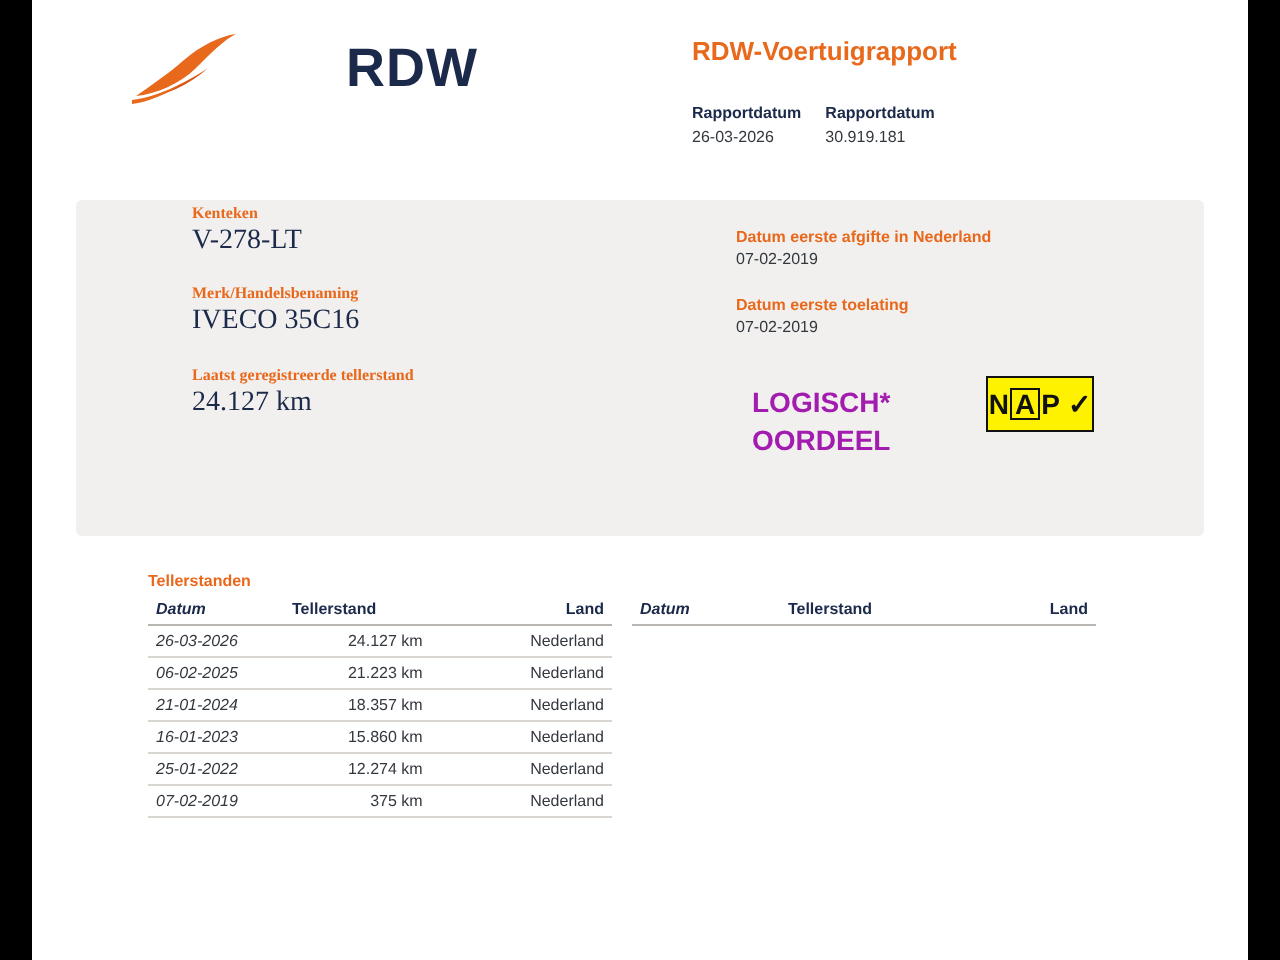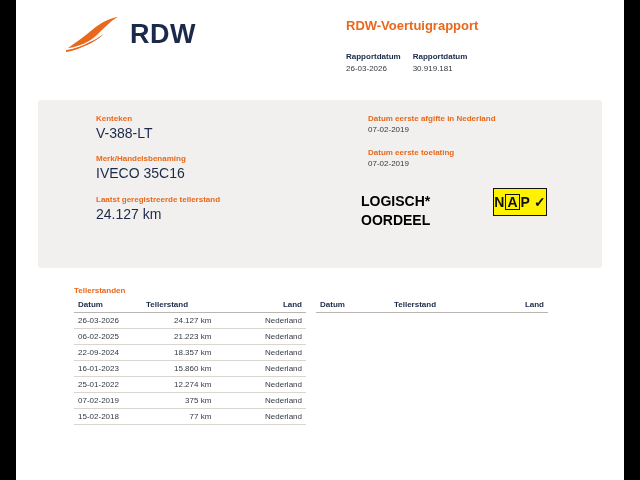--- a/index.html
+++ b/index.html
@@ -25,20 +25,21 @@
   .header {
     position: relative;
     height: 92px;
   }
   .logo-block {
     position: absolute;
     left: 48px;
     top: 14px;
     display: flex;
     align-items: center;
+    gap: 43px;
   }
   .feather {
     width: 58px;
     height: 40px;
     position: relative;
     margin-right: 8px;
   }
   .logo-text {
     font-size: 27px;
     font-weight: bold;
@@ -79,22 +80,23 @@
     left: 22px;
     top: 100px;
     width: 564px;
     height: 168px;
     background: #f2f0ee;
     border-radius: 3px;
   }
   .panel-left {
     position: absolute;
     left: 58px;
-    top: 14px;
+    top: 2px;
     width: 250px;
+    font-family: Liberation Serif, serif;
   }
   .panel-right {
     position: absolute;
     left: 330px;
     top: 14px;
     width: 230px;
   }
   .field-label {
     color: #e8681c;
     font-weight: bold;
@@ -106,23 +108,23 @@
     font-size: 14px;
     margin-bottom: 13px;
   }
   .field-value-sm {
     color: #33383f;
     font-size: 8px;
     margin-bottom: 14px;
   }
   .verdict {
     position: absolute;
-    left: 323px;
+    left: 338px;
     top: 92px;
-    color: #000000;
+    color: #a21caf;
     font-size: 14px;
     font-weight: bold;
     line-height: 19px;
   }
   .nap-logo {
     position: absolute;
     left: 455px;
     top: 88px;
     width: 52px;
     height: 26px;
@@ -180,21 +182,21 @@
     border-bottom: 1px solid #b9b6b2;
     padding: 2px 4px 3px 4px;
     background: #ffffff;
   }
   table.mileage td {
     padding: 3px 4px;
     border-bottom: 1px solid #d9d6d2;
     font-size: 8px;
     white-space: nowrap;
   }
-  table.mileage .c-date { width: 70px; text-align: left; }
+  table.mileage .c-date { width: 70px; text-align: left; font-style: italic; }
   table.mileage .c-mil  { width: 80px; text-align: left; }
   table.mileage .c-land { width: 70px; text-align: right; }
   table.mileage td.c-mil { text-align: right; padding-right: 28px; }
   table.mileage th.c-mil { text-align: left; }
 </style>
 </head>
 <body>
 
 <div class="page">
 
@@ -220,21 +222,21 @@
       <div class="meta-col">
         <div class="meta-label">Rapportdatum</div>
         <div class="meta-value">30.919.181</div>
       </div>
     </div>
   </div>
 
   <div class="panel">
     <div class="panel-left">
       <div class="field-label">Kenteken</div>
-      <div class="field-value">V-388-LT</div>
+      <div class="field-value">V-278-LT</div>
       <div class="field-label">Merk/Handelsbenaming</div>
       <div class="field-value">IVECO 35C16</div>
       <div class="field-label" style="margin-top:14px">Laatst geregistreerde tellerstand</div>
       <div class="field-value">24.127 km</div>
     </div>
 
     <div class="panel-right">
       <div class="field-label">Datum eerste afgifte in Nederland</div>
       <div class="field-value-sm">07-02-2019</div>
       <div class="field-label">Datum eerste toelating</div>
@@ -271,42 +273,37 @@
         <td class="c-date">26-03-2026</td>
         <td class="c-mil">24.127 km</td>
         <td class="c-land">Nederland</td>
       </tr>
       <tr>
         <td class="c-date">06-02-2025</td>
         <td class="c-mil">21.223 km</td>
         <td class="c-land">Nederland</td>
       </tr>
       <tr>
-        <td class="c-date">22-09-2024</td>
+        <td class="c-date">21-01-2024</td>
         <td class="c-mil">18.357 km</td>
         <td class="c-land">Nederland</td>
       </tr>
       <tr>
         <td class="c-date">16-01-2023</td>
         <td class="c-mil">15.860 km</td>
         <td class="c-land">Nederland</td>
       </tr>
       <tr>
         <td class="c-date">25-01-2022</td>
         <td class="c-mil">12.274 km</td>
         <td class="c-land">Nederland</td>
       </tr>
       <tr>
         <td class="c-date">07-02-2019</td>
         <td class="c-mil">375 km</td>
-        <td class="c-land">Nederland</td>
-      </tr>
-      <tr>
-        <td class="c-date">15-02-2018</td>
-        <td class="c-mil">77 km</td>
         <td class="c-land">Nederland</td>
       </tr>
     </tbody>
   </table>
 
   <table class="mileage right">
     <thead>
       <tr>
         <th class="c-date">Datum</th>
         <th class="c-mil">Tellerstand</th>

